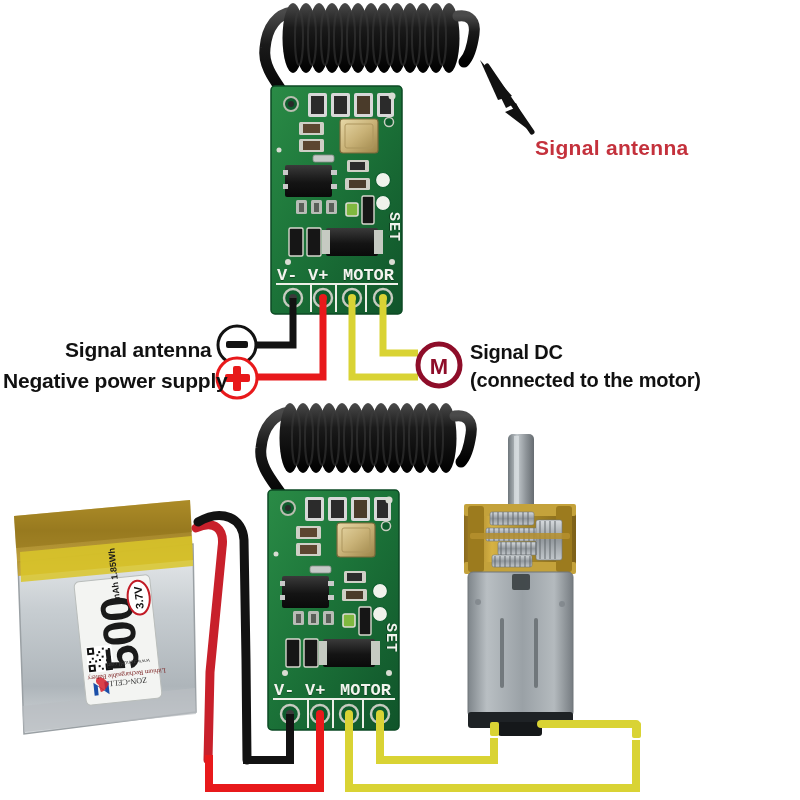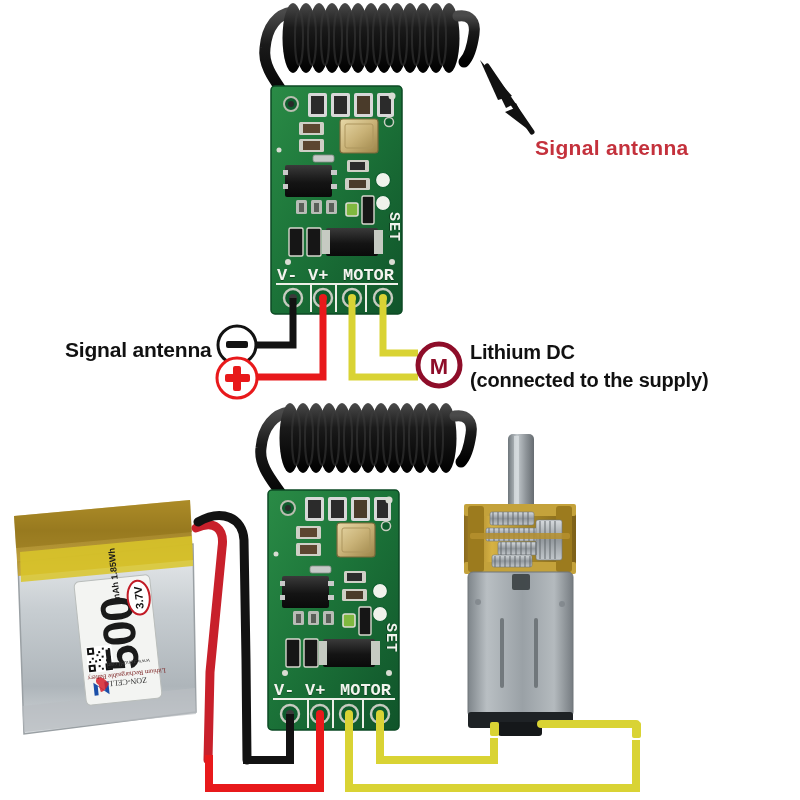--- a/index.html
+++ b/index.html
@@ -554,18 +554,19 @@
 
   <div class="pcb-silk" style="left:274px; top:681px; font-size:17px;">V-</div>
   <div class="pcb-silk" style="left:305px; top:681px; font-size:17px;">V+</div>
   <div class="pcb-silk" style="left:340px; top:681px; font-size:17px;">MOTOR</div>
   <div class="pcb-silk silk-set" style="left:382px; top:623px; font-size:15px;">SET</div>
 
   <div class="lbl" id="label-signal-antenna-red">Signal antenna</div>
 
   <div class="lbl" id="label-signal-antenna-minus">Signal antenna</div>
 
-
-  <div class="lbl" id="label-output-dc-1">Lithium DC</div>
-
-  <div class="lbl" id="label-output-dc-2">(connected to the supply)</div>
+  <div class="lbl" id="label-negative-power">Negative power supply</div>
+
+  <div class="lbl" id="label-output-dc-1">Signal DC</div>
+
+  <div class="lbl" id="label-output-dc-2">(connected to the motor)</div>
 
 </div>
 
 </body></html>

